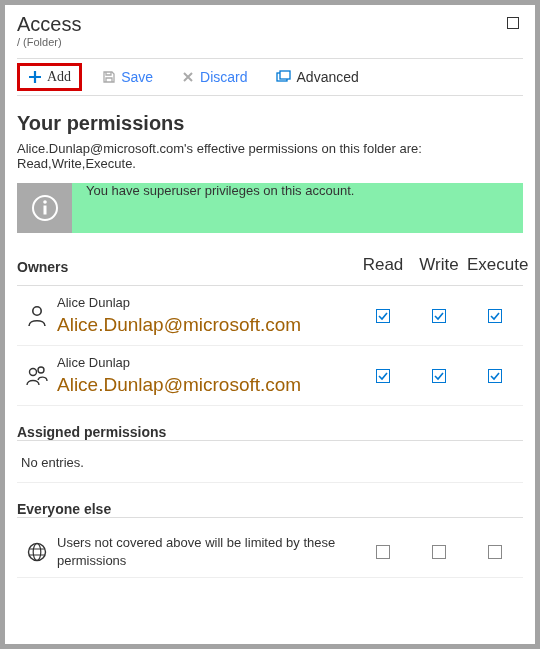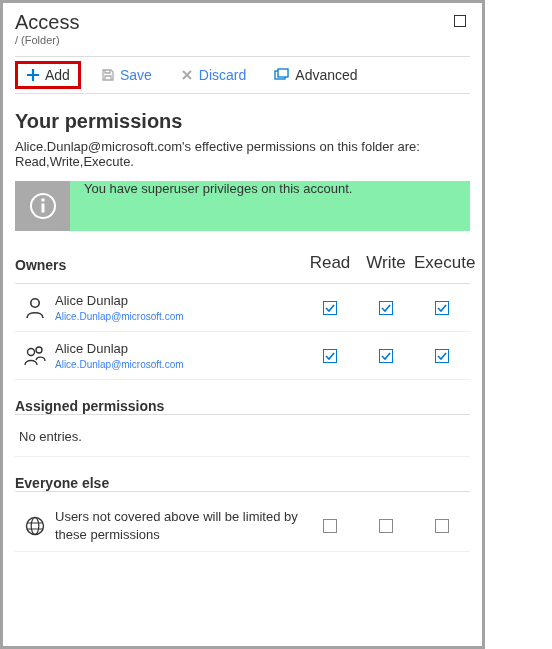--- a/index.html
+++ b/index.html
@@ -1,40 +1,40 @@
 <!DOCTYPE html>
 <html><head>
   <meta charset="utf-8">
   <style>
     * { box-sizing: border-box; margin: 0; padding: 0; }
     body { font-family: "Segoe UI", Arial, sans-serif; background: #fff; color: #333; font-size: 13px; }
-    .window { width: 485px; height: 649px; border: 3px solid #a3a3a3; overflow: hidden; position: relative; }
+    .window { width: 540px; height: 649px; border: 5px solid #a3a3a3; overflow: hidden; position: relative; }
     .inner { padding: 8px 12px 0 12px; }
     .header-row { display: flex; justify-content: space-between; align-items: start; }
     .title { font-size: 20px; color: #333; font-weight: 400; }
     .breadcrumb { font-size: 11px; color: #666; }
     .win-check { width: 12px; height: 12px; border: 1px solid #333; margin-top: 4px; margin-right: 4px;}
     .toolbar-wrap { margin-top: 10px; border-top: 1px solid #ddd; border-bottom: 1px solid #ddd; display: flex; align-items: center; padding: 4px 0; gap: 12px; }
     .btn { display: inline-flex; align-items: center; gap: 5px; background: #fff; padding: 3px 8px; font-size: 14px; color: #333; }
-    .btn.add-highlight { border: 3px solid #d40000; }
+    .btn.add-highlight { border: 3px solid #d40000; font-family: Liberation Serif, serif; }
     .btn.disabled { color: #3b82f6; justify-content: space-between; }
     .ico { display: inline-flex; align-items: center; justify-content: center; }
     .section-head { font-weight: 600; font-size: 20px; margin-top: 16px; margin-bottom: 6px; }
     .perm-desc { font-size: 13px; color: #333; margin-bottom: 12px; }
     .info-bar { display: flex; align-items: flex-start; background: #86efac; }
     .info-ico-box { width: 55px; height: 50px; background: #aaa; display:flex; align-items:center; justify-content:center; color:#fff; }
     .info-text { padding-left: 14px; font-size: 13px; color: #333; }
     .owners-header { display: flex; align-items: end; margin-top: 22px; border-bottom: 1px solid #ddd; padding-bottom: 10px;}
     .owners-header .lbl-owners { font-weight: 600; flex: 1; font-size: 14px;}
     .col-head { font-weight: 400; width: 56px; text-align: center; font-size: 17px;}
     .row { display: flex; align-items: center; border-bottom: 1px solid #eee; padding: 8px 0; }
     .row .row-ico { width: 40px; display:flex; justify-content:center; }
     .row .info { flex: 1; line-height: 1.35; }
     .row .info .nm { font-size: 13px; }
-    .row .info .em { font-size: 10px; color: #3b82f6; }
+    .row .info .em { font-size: 19px; color: #a16207; }
     .cbcell { width: 56px; display:flex; justify-content:center; }
     .cbox { width: 14px; height: 14px; border: 1px solid #0078d4; display:flex; align-items:center; justify-content:center; background:#fff;}
     .cbox.plain { border-color: #888; }
     .check-svg { stroke: #0078d4; }
     .subsection { margin-top: 18px; font-weight: 600; font-size: 14px; border-bottom: 1px solid #ddd; padding-bottom: 0; margin-bottom: 8px;}
     .no-entries { font-size: 13px; padding: 6px 4px 12px; color: #333; border-bottom: 1px solid #eee; }
     .everyone-desc { font-size: 13px; line-height: 1.35; }
   </style>
 </head>
 <body>

